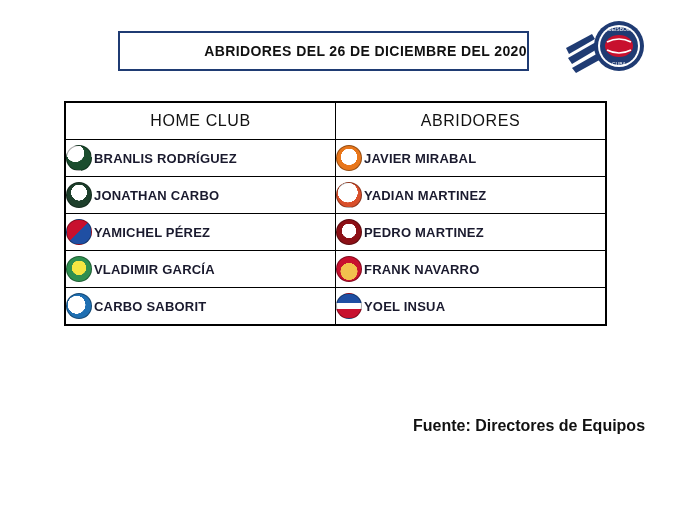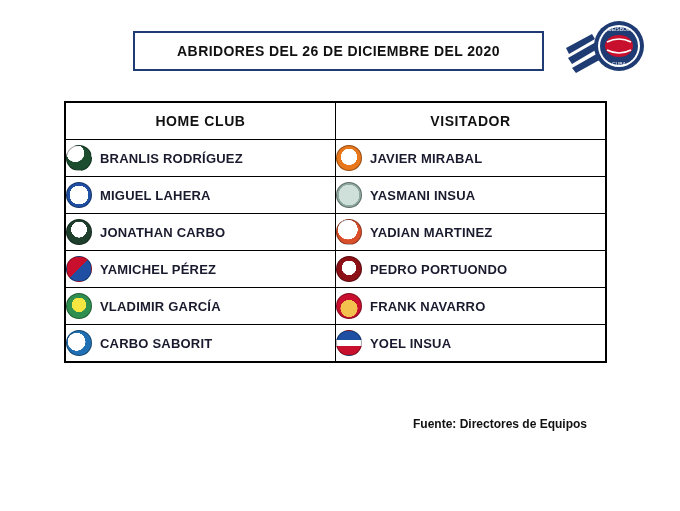--- a/index.html
+++ b/index.html
@@ -11,28 +11,28 @@
     height: 511px;
     background: #ffffff;
     font-family: "Liberation Sans", sans-serif;
     position: relative;
     overflow: hidden;
   }
 
   
   .title-box {
     position: absolute;
-    left: 133px;
+    left: 118px;
     top: 31px;
     width: 411px;
     height: 40px;
     border: 2px solid #1f3b73;
     display: flex;
     align-items: center;
-    justify-content: center;
+    justify-content: flex-end;
     box-sizing: border-box;
   }
   .title-text {
     font-size: 14px;
     font-weight: bold;
     color: #111111;
     letter-spacing: 0.4px;
     white-space: nowrap;
   }
 
@@ -58,34 +58,34 @@
   }
   .table td, .table th {
     border: 1px solid #000000;
     padding: 0;
     margin: 0;
   }
   .hdr-cell {
     height: 36px;
     text-align: center;
     vertical-align: middle;
-    font-size: 14px;
-    font-weight: bold;
+    font-size: 16px;
+    font-weight: normal;
     letter-spacing: 0.6px;
     color: #111111;
   }
   .row-cell {
     height: 36px;
     vertical-align: middle;
     padding-left: 6px;
   }
   .cell-inner {
     display: flex;
     align-items: center;
-    gap: 8px;
+    gap: 2px;
   }
   .player-name {
     font-size: 13px;
     font-weight: bold;
     color: #1a1a2e;
     white-space: nowrap;
     letter-spacing: 0.2px;
   }
   .team-logo {
     width: 26px;
@@ -97,21 +97,21 @@
     border: 1px solid rgba(0,0,0,0.35);
     box-sizing: border-box;
     background: #ffffff;
   }
 
   
   .footer {
     position: absolute;
     left: 413px;
     top: 417px;
-    font-size: 12px;
+    font-size: 16px;
     font-weight: bold;
     color: #111111;
   }
 </style>
 </head>
 <body>
 
 <div class="title-box">
   <span class="title-text">ABRIDORES  DEL 26 DE DICIEMBRE  DEL 2020</span>
 </div>
@@ -129,54 +129,40 @@
     <path d="M41 32 Q53 38 65 32" stroke="#ffffff" stroke-width="1.6" fill="none"></path>
     <text x="53" y="13" font-size="5" fill="#ffffff" text-anchor="middle" font-family="Liberation Sans, sans-serif">BEISBOL</text>
     <text x="53" y="48" font-size="5" fill="#ffffff" text-anchor="middle" font-family="Liberation Sans, sans-serif">CUBA</text>
   </svg>
 </div>
 
 <table class="table">
   <thead>
     <tr>
       <th class="hdr-cell" style="width:50%">HOME  CLUB</th>
-      <th class="hdr-cell" style="width:50%">VISITADOR</th>
+      <th class="hdr-cell" style="width:50%">ABRIDORES</th>
     </tr>
   </thead>
   <tbody>
 
     <tr>
       <td class="row-cell">
         <div class="cell-inner">
           <span class="team-logo" style="background:radial-gradient(circle at 35% 30%, #ffffff 0 38%, #1b4d2e 39% 100%)"></span>
           <span class="player-name">BRANLIS RODRÍGUEZ</span>
         </div>
       </td>
       <td class="row-cell">
         <div class="cell-inner">
           <span class="team-logo" style="background:radial-gradient(circle at 50% 45%, #ffffff 0 45%, #e8761a 46% 100%)"></span>
           <span class="player-name">JAVIER MIRABAL</span>
         </div>
       </td>
     </tr>
 
-    <tr>
-      <td class="row-cell">
-        <div class="cell-inner">
-          <span class="team-logo" style="background:radial-gradient(circle at 50% 50%, #ffffff 0 55%, #1f4fa3 56% 100%)"></span>
-          <span class="player-name">MIGUEL LAHERA</span>
-        </div>
-      </td>
-      <td class="row-cell">
-        <div class="cell-inner">
-          <span class="team-logo" style="background:radial-gradient(circle at 50% 50%, #cfe0da 0 60%, #8fa8a0 61% 100%)"></span>
-          <span class="player-name">YASMANI INSUA</span>
-        </div>
-      </td>
-    </tr>
 
     <tr>
       <td class="row-cell">
         <div class="cell-inner">
           <span class="team-logo" style="background:radial-gradient(circle at 50% 40%, #ffffff 0 42%, #1d3f2b 43% 100%)"></span>
           <span class="player-name">JONATHAN CARBO</span>
         </div>
       </td>
       <td class="row-cell">
         <div class="cell-inner">
@@ -189,21 +175,21 @@
     <tr>
       <td class="row-cell">
         <div class="cell-inner">
           <span class="team-logo" style="background:linear-gradient(135deg, #c8102e 0 48%, #1f4fa3 49% 100%)"></span>
           <span class="player-name">YAMICHEL PÉREZ</span>
         </div>
       </td>
       <td class="row-cell">
         <div class="cell-inner">
           <span class="team-logo" style="background:radial-gradient(circle at 50% 45%, #ffffff 0 40%, #8c1016 41% 100%)"></span>
-          <span class="player-name">PEDRO PORTUONDO</span>
+          <span class="player-name">PEDRO MARTINEZ</span>
         </div>
       </td>
     </tr>
 
     <tr>
       <td class="row-cell">
         <div class="cell-inner">
           <span class="team-logo" style="background:radial-gradient(circle at 50% 45%, #f5e642 0 40%, #2f8f4f 41% 100%)"></span>
           <span class="player-name">VLADIMIR GARCÍA</span>
         </div>

